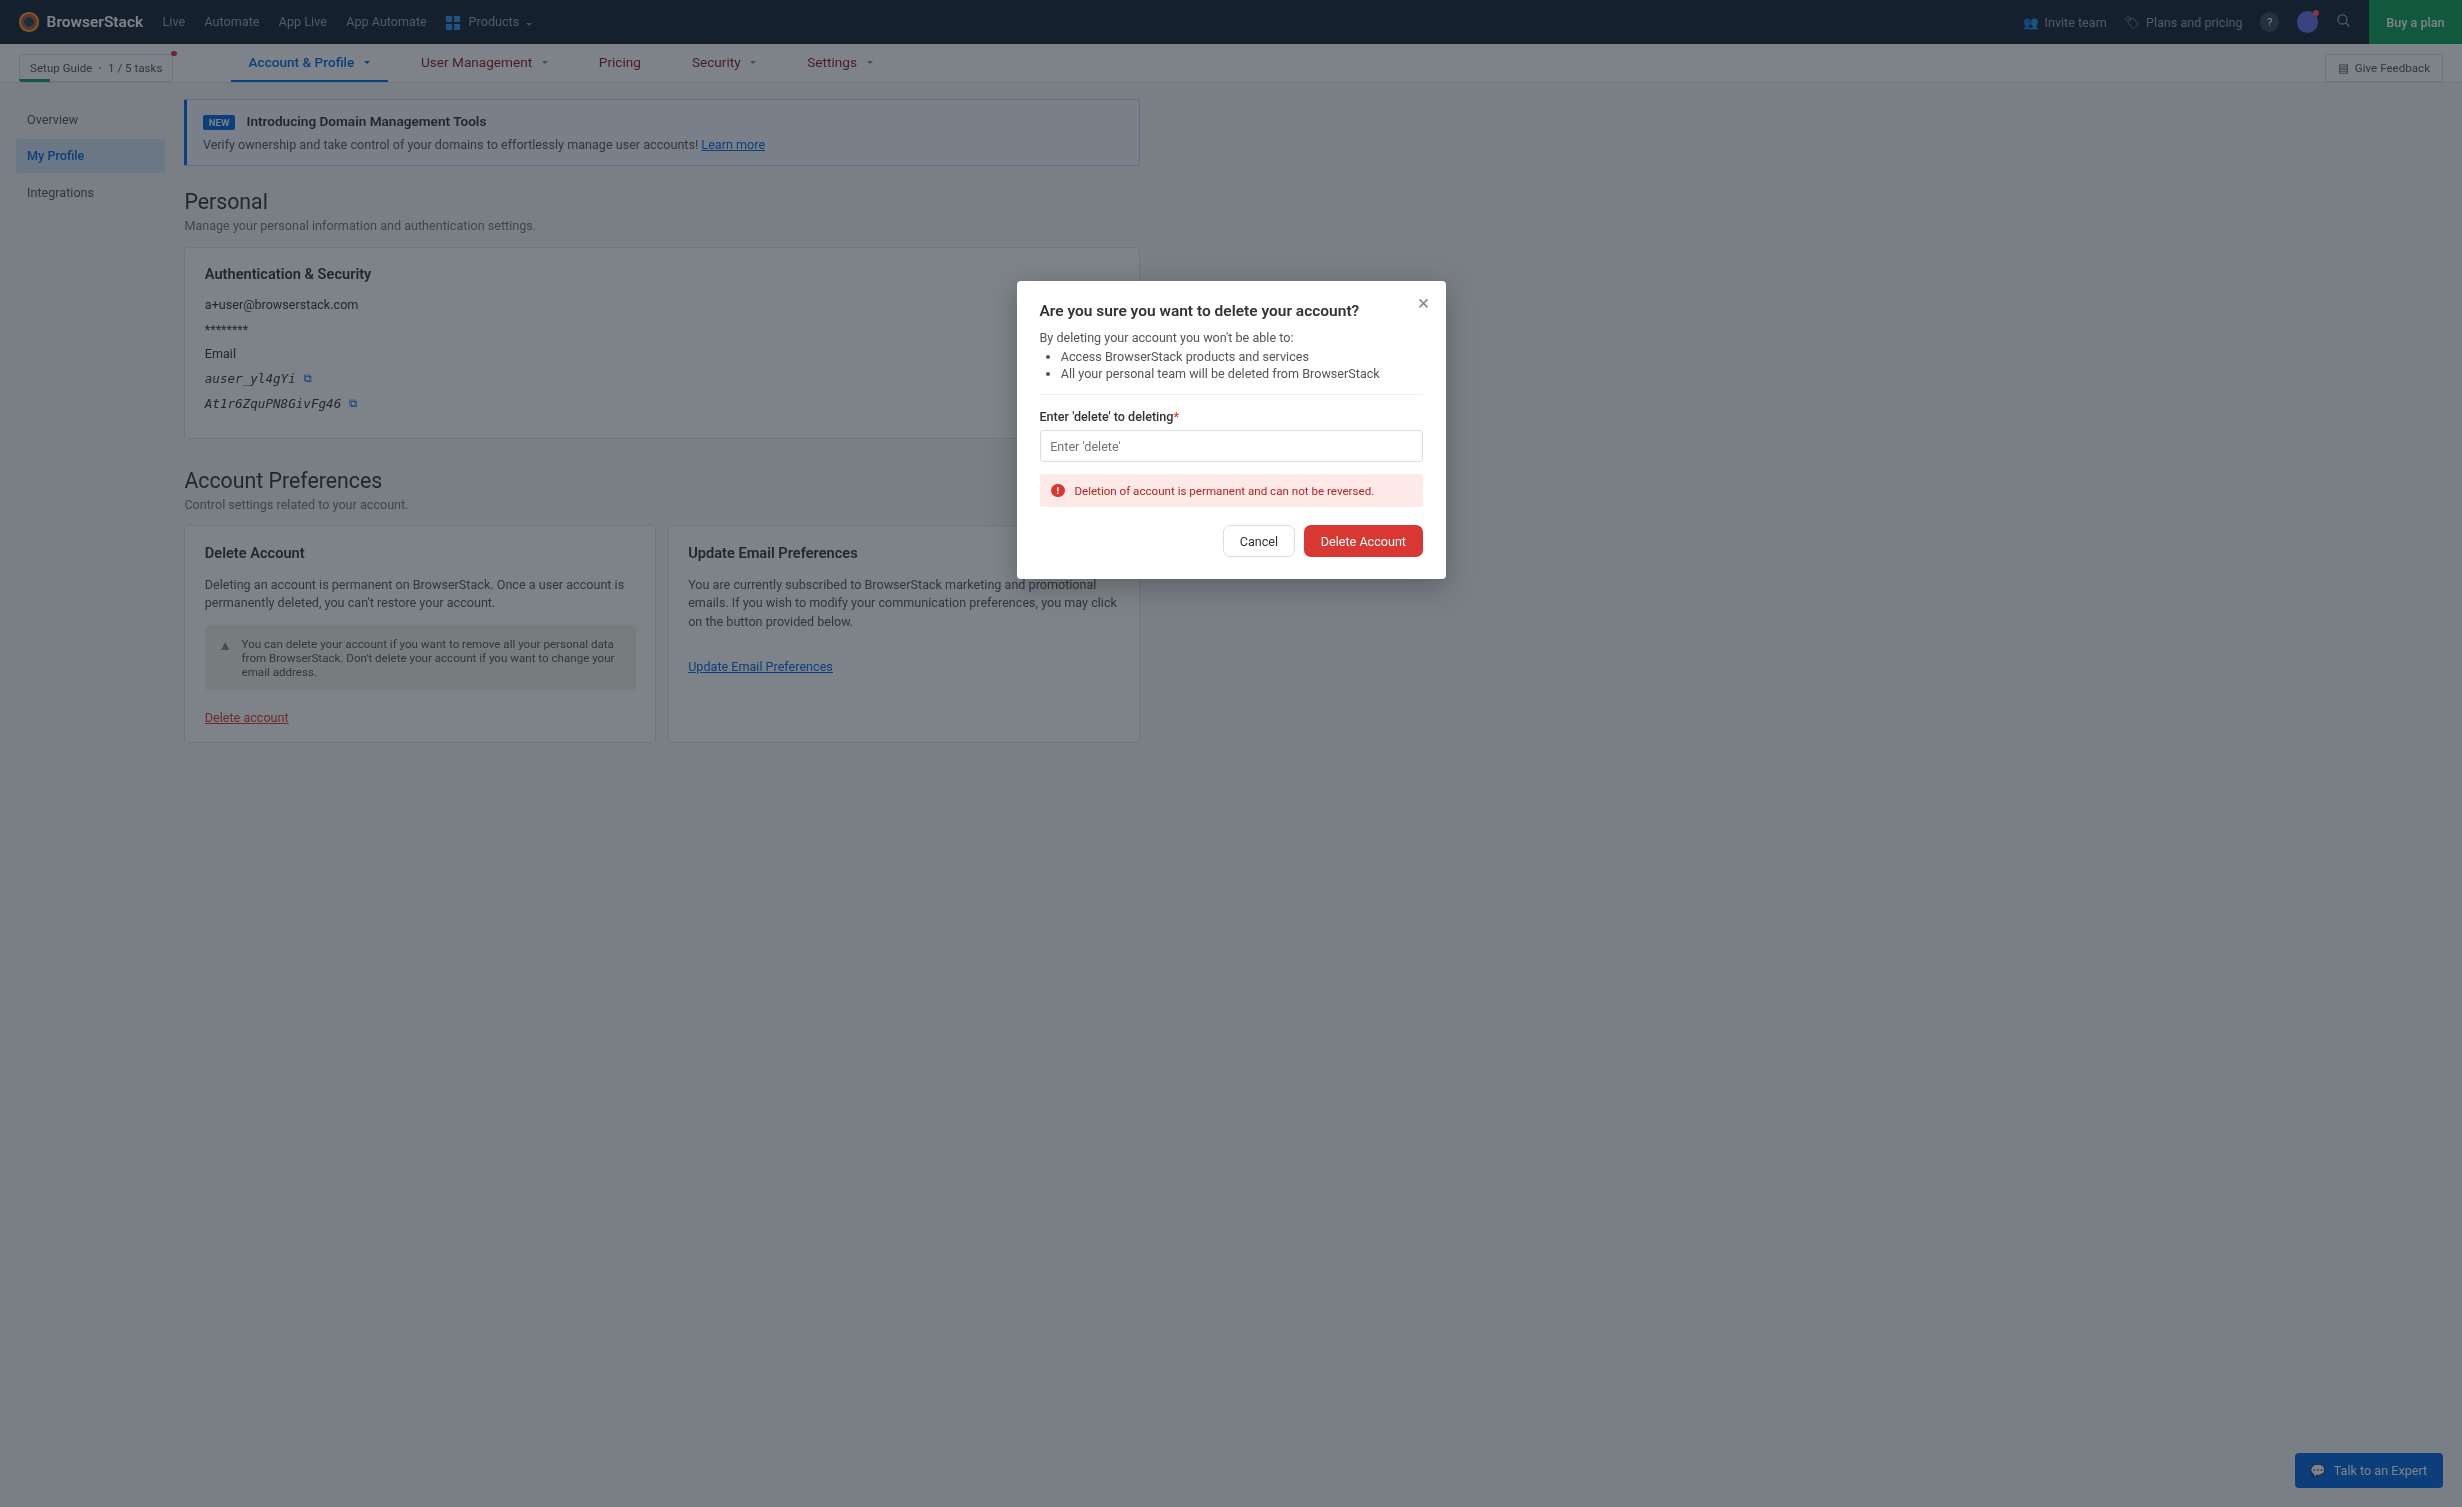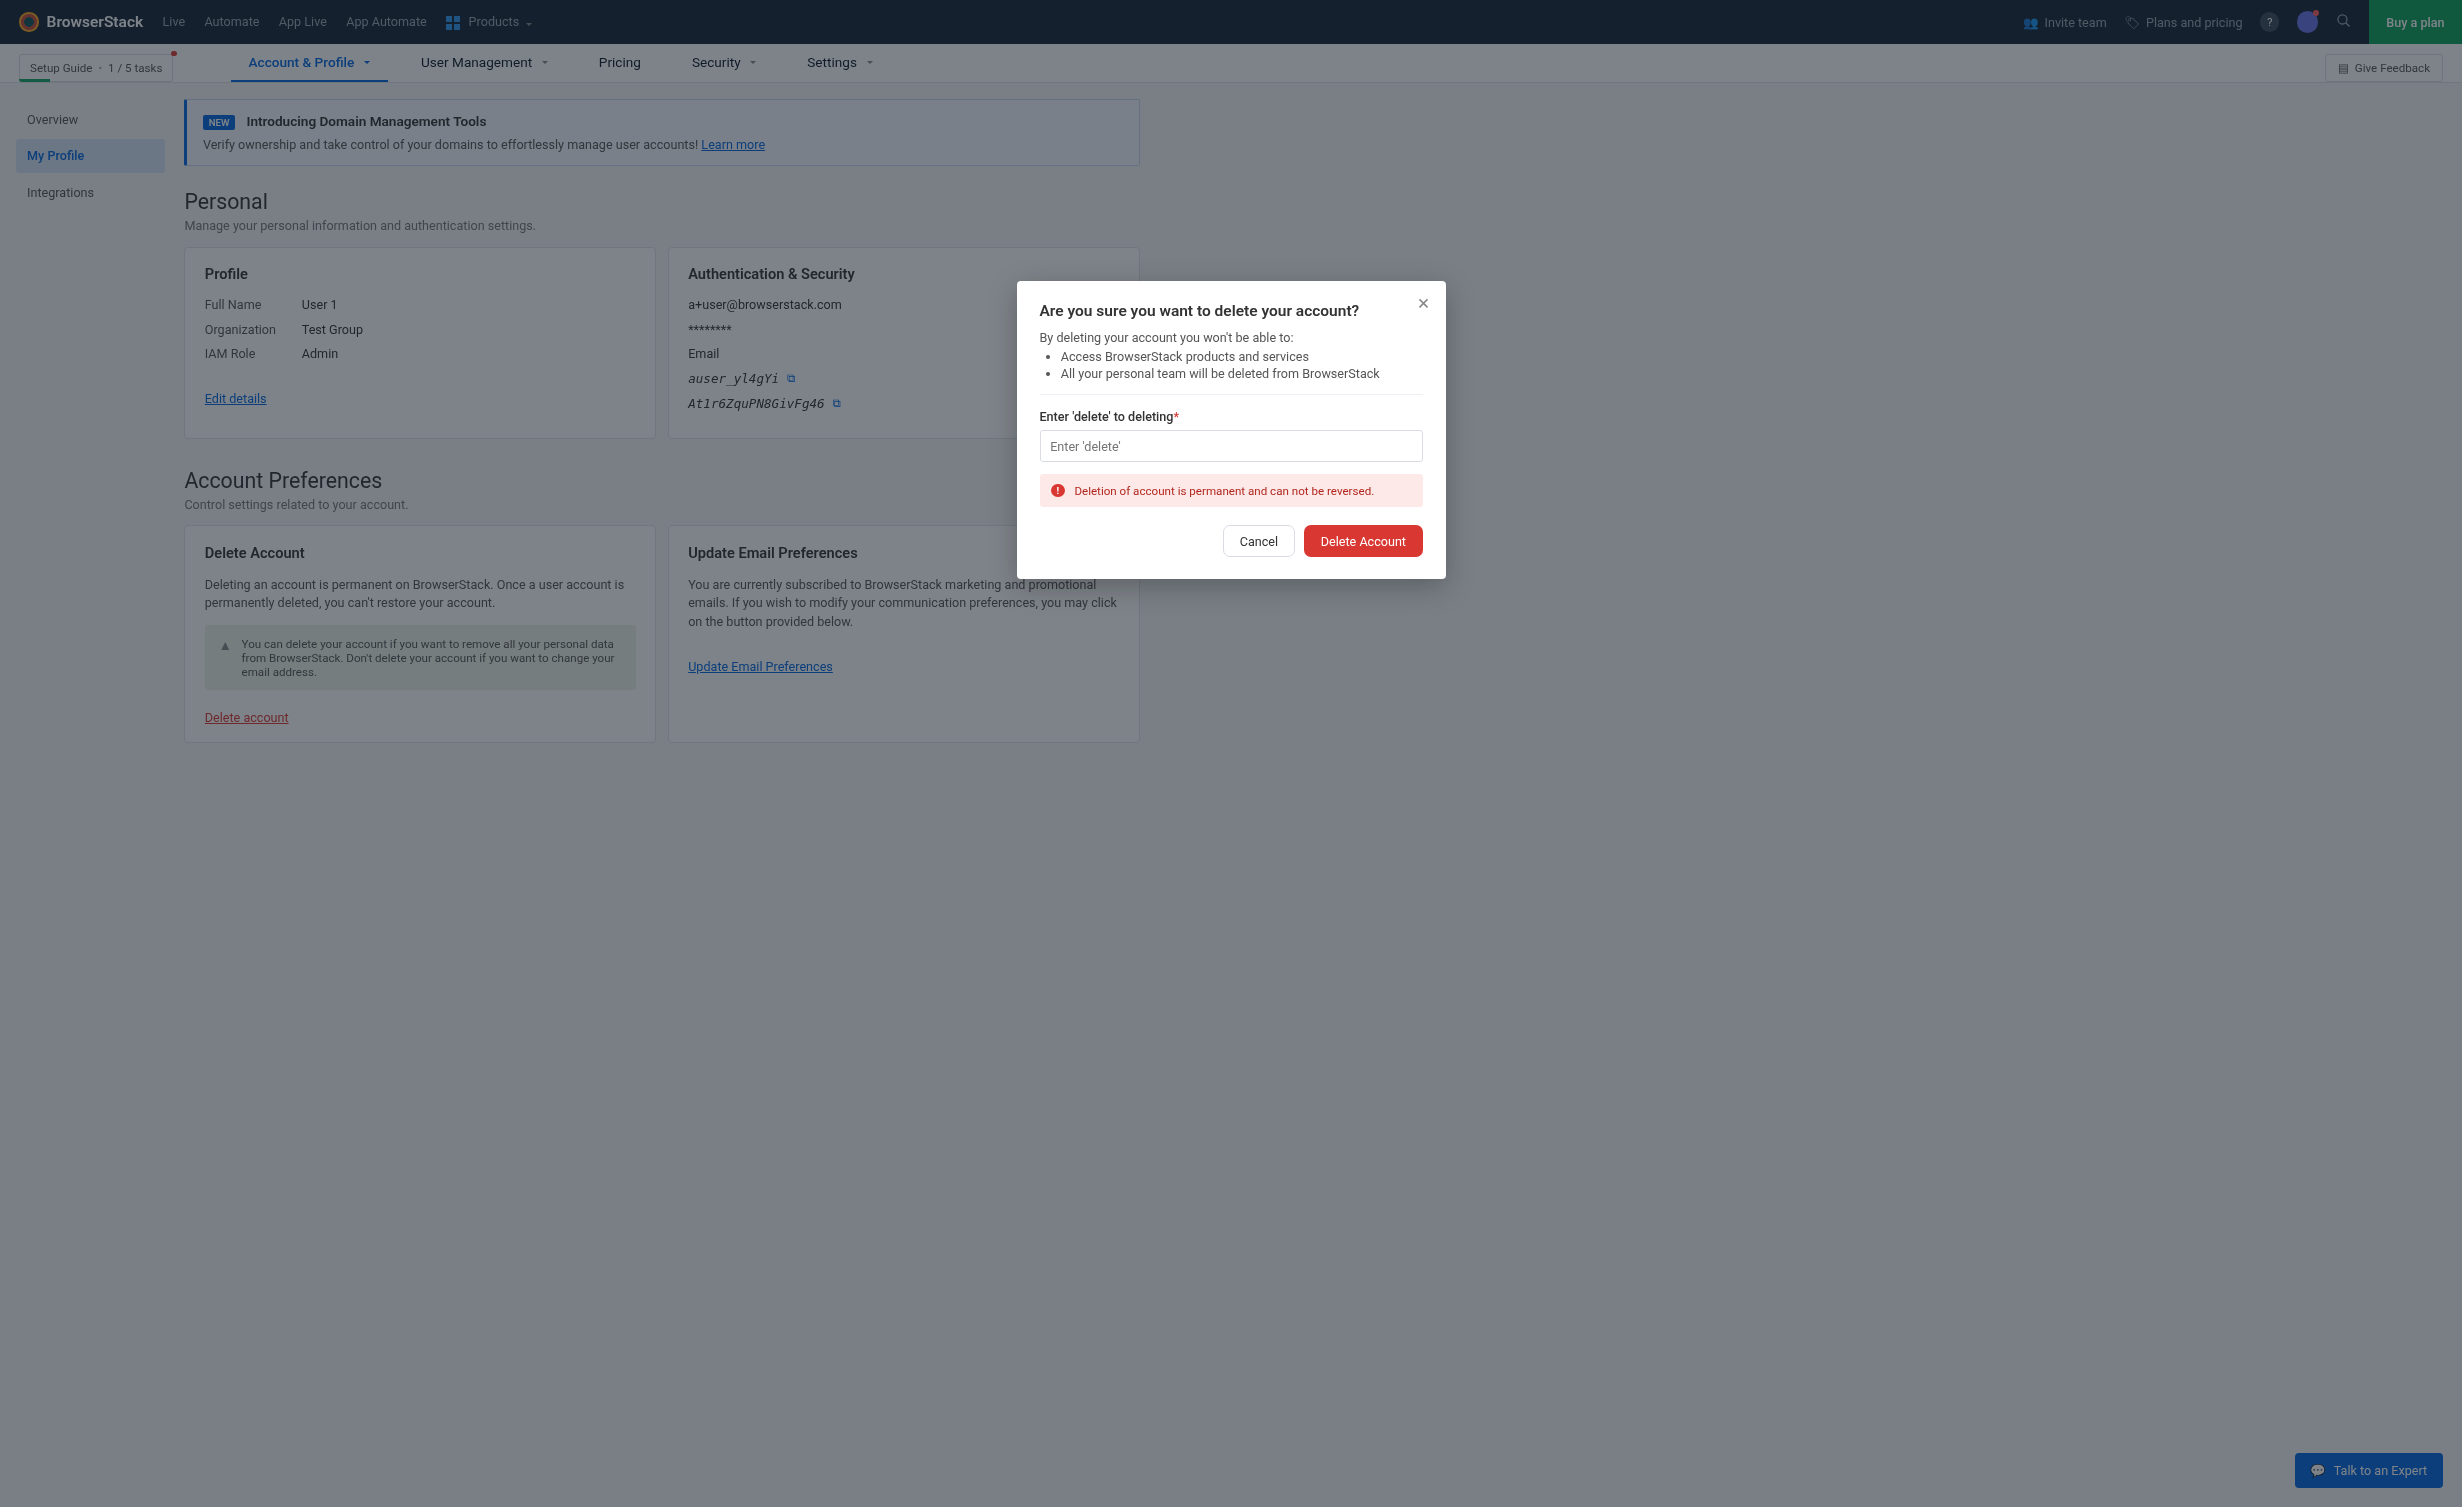--- a/index.html
+++ b/index.html
@@ -20,21 +20,21 @@
 .user-avatar { width:21.3px;height:21.3px;border-radius:50%;background:#6772e5;position:relative; }
 .user-avatar::after{content:"";position:absolute;top:-1px;right:-1px;width:5.8px;height:5.8px;background:#ff5b5b;border-radius:50%;}
 .buy-plan { background:#0ea25a;color:#fff;padding:0 17.5px;height:44px;display:flex;align-items:center;font-size:12.6px;font-weight:500;margin-right:-19.4px; }
 .subnav { background:#fff; border-bottom:1px solid #e0e3e8; display:flex; align-items:flex-end; padding: 0 19.4px; height: 39px; }
 .setup-box { border:1px solid #d9dde3;border-radius:2.9px;padding:5.8px 9.7px;font-size:11.6px;color:#555;display:flex;align-items:center;gap:5.8px;position:relative; }
 .setup-box .dot{color:#aaa;}
 .setup-box::after{content:"";position:absolute;bottom:-1px;left:-1px;width:20%;height:2.9px;background:#13a564;border-radius:0 0 0 2.9px;}
 .setup-box-wrap{position:relative;}
 .red-dot{position:absolute;top:-3.9px;right:-3.9px;width:5.8px;height:5.8px;background:#d93832;border-radius:50%;}
 .subtabs { display:flex;margin-left:58px;gap:16px;height:100%; }
-.subtab { color:#0f172a;font-size:13.6px;padding:0 17.5px;display:flex;align-items:center;gap:5.8px;cursor:pointer;border-bottom:2.9px solid transparent; }
+.subtab { color:#7f1d1d;font-size:13.6px;padding:0 17.5px;display:flex;align-items:center;gap:5.8px;cursor:pointer;border-bottom:2.9px solid transparent; }
 .subtab.active { color:#0067dd;border-bottom:2.9px solid #0067dd;font-weight:500; }
 .caret-down { width:0;height:0;border-left:3.9px solid transparent;border-right:3.9px solid transparent;border-top:3.9px solid #888;display:inline-block;margin-left:3.9px;}
 .subtab.active .caret-down { border-top-color:#0067dd;}
 .feedback-btn { margin-left:auto;border:1px solid #d9dde3;border-radius:2.9px;padding:5.8px 11.6px;font-size:11.6px;color:#555;display:flex;align-items:center;gap:5.8px;cursor:pointer;}
 .main { display:flex; }
 .sidenav { width:165px;padding:19.4px 0 0 15.5px; }
 .sidenav-item { padding:9.7px 11.6px;font-size:12.6px;color:#555;border-radius:2.9px;margin-bottom:1.9px;cursor:pointer; }
 .sidenav-item.active { background:#d6e4f5;color:#0067dd;font-weight:500; }
 .content { flex:1;padding:15.5px 19.4px 39px 19.4px;max-width:994px; }
 .banner { border:1px solid #c8d6f0;border-left:3.9px solid #0067dd;background:#f5f9ff;padding:13.6px 15.5px;border-radius:1.9px;margin-bottom:23px; }
@@ -179,36 +179,20 @@
       </div>
     </div>
 
     <div class="section-header">
       <h2>Personal</h2>
       <p>Manage your personal information and authentication settings.</p>
     </div>
 
     <div class="card-row">
       <div class="card">
-        <h3>Profile</h3>
-        <div class="field-row">
-            <span class="field-label">Full Name</span>
-            <span class="field-value">User 1</span>
-          </div>
-        <div class="field-row">
-            <span class="field-label">Organization</span>
-            <span class="field-value">Test Group</span>
-          </div>
-        <div class="field-row">
-            <span class="field-label">IAM Role</span>
-            <span class="field-value">Admin</span>
-          </div>
-        <a class="card-link">Edit details</a>
-      </div>
-      <div class="card">
         <h3>Authentication &amp; Security</h3>
         <div class="field-row">
             <span class="field-value">a+user@browserstack.com</span>
           </div>
         <div class="field-row">
             <span class="field-value">********</span>
           </div>
         <div class="field-row">
             <span class="field-value">Email</span>
           </div>

